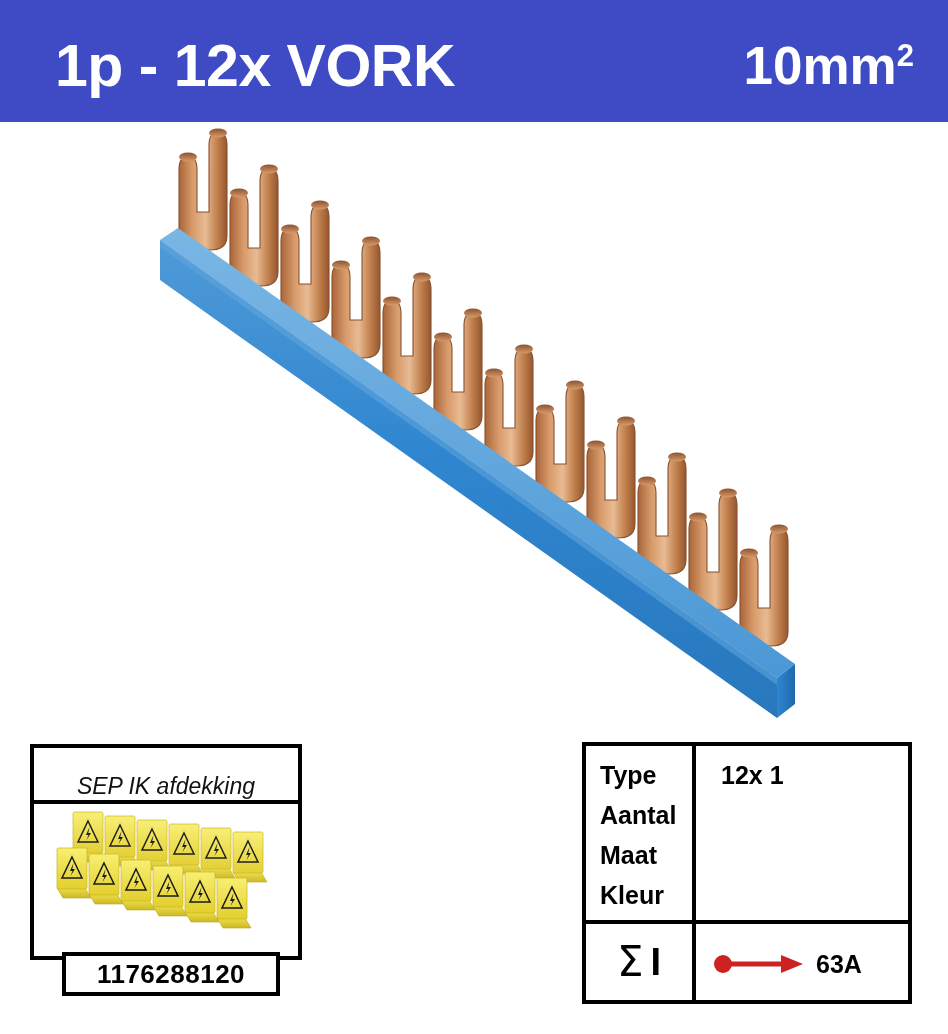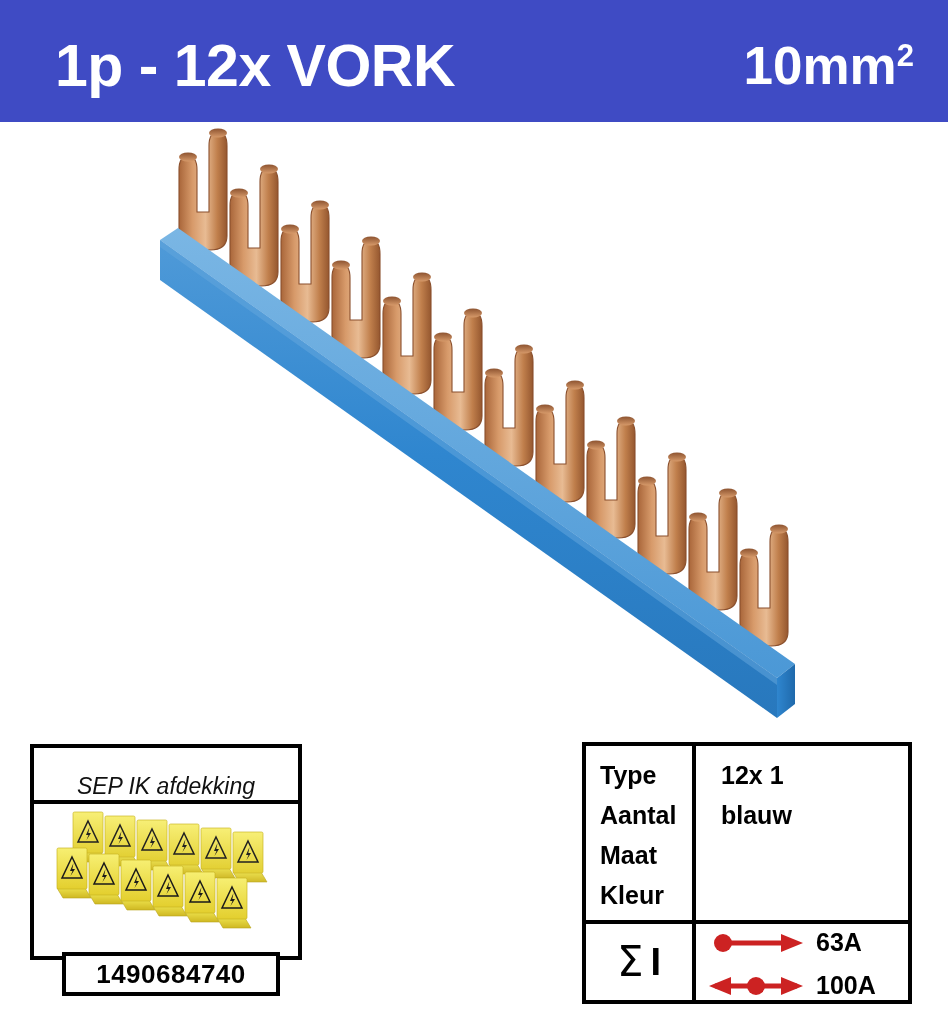--- a/index.html
+++ b/index.html
@@ -348,35 +348,34 @@
         <use href="#cap" x="78" y="54"></use>
         <use href="#cap" x="110" y="60"></use>
         <use href="#cap" x="142" y="66"></use>
         <use href="#cap" x="174" y="72"></use>
       </g>
     </svg>
   </div>
 </div>
 
 <div id="partnumber-box">
-  <span id="partnumber-text">1490684740</span>
+  <span id="partnumber-text">1176288120</span>
 </div>
 
 <div id="spec-table">
 
   <div id="spec-rows">
     <div class="spec-col-labels">
       <div class="spec-label">Type</div>
       <div class="spec-label">Aantal</div>
       <div class="spec-label">Maat</div>
       <div class="spec-label">Kleur</div>
     </div>
     <div class="spec-col-values">
       <div class="spec-value">12x 1</div>
-      <div class="spec-value">blauw</div>
     </div>
   </div>
 
   <div id="current-row">
     <div id="current-symbol-cell">
       <span id="sigma-glyph">Σ</span>
       <span id="current-glyph">I</span>
     </div>
     <div id="current-values-cell">
 
@@ -384,27 +383,16 @@
         <span class="arrow-wrap">
           <svg width="110" height="26" viewBox="0 0 110 26">
             <circle cx="22" cy="13" r="9" fill="#cc2222"></circle>
             <line x1="22" y1="13" x2="82" y2="13" stroke="#cc2222" stroke-width="5"></line>
             <polygon points="80,4 102,13 80,22" fill="#cc2222"></polygon>
           </svg>
         </span>
         <span class="current-amps">63A</span>
       </div>
 
-      <div class="current-line">
-        <span class="arrow-wrap">
-          <svg width="110" height="26" viewBox="0 0 110 26">
-            <line x1="14" y1="13" x2="96" y2="13" stroke="#cc2222" stroke-width="5"></line>
-            <polygon points="30,4 8,13 30,22" fill="#cc2222"></polygon>
-            <polygon points="80,4 102,13 80,22" fill="#cc2222"></polygon>
-            <circle cx="55" cy="13" r="9" fill="#cc2222"></circle>
-          </svg>
-        </span>
-        <span class="current-amps">100A</span>
-      </div>
 
     </div>
   </div>
 </div>
 
 </body></html>

